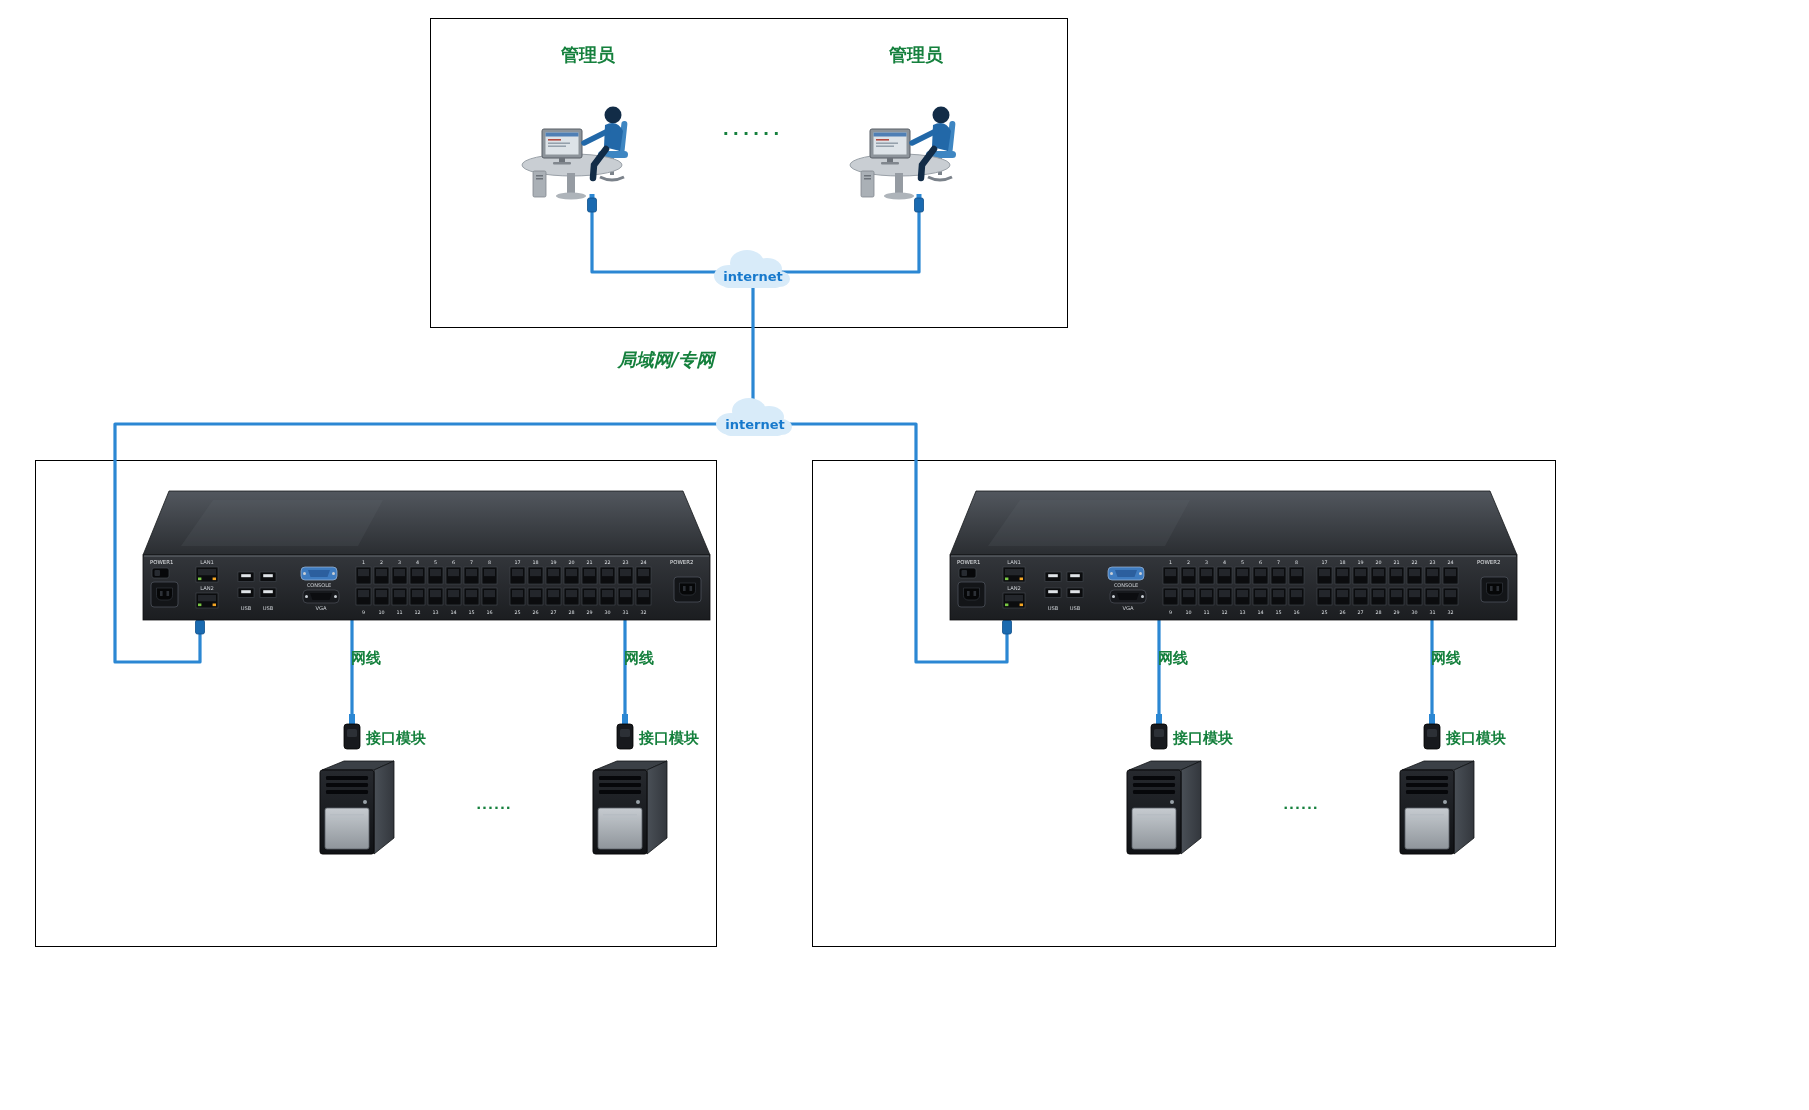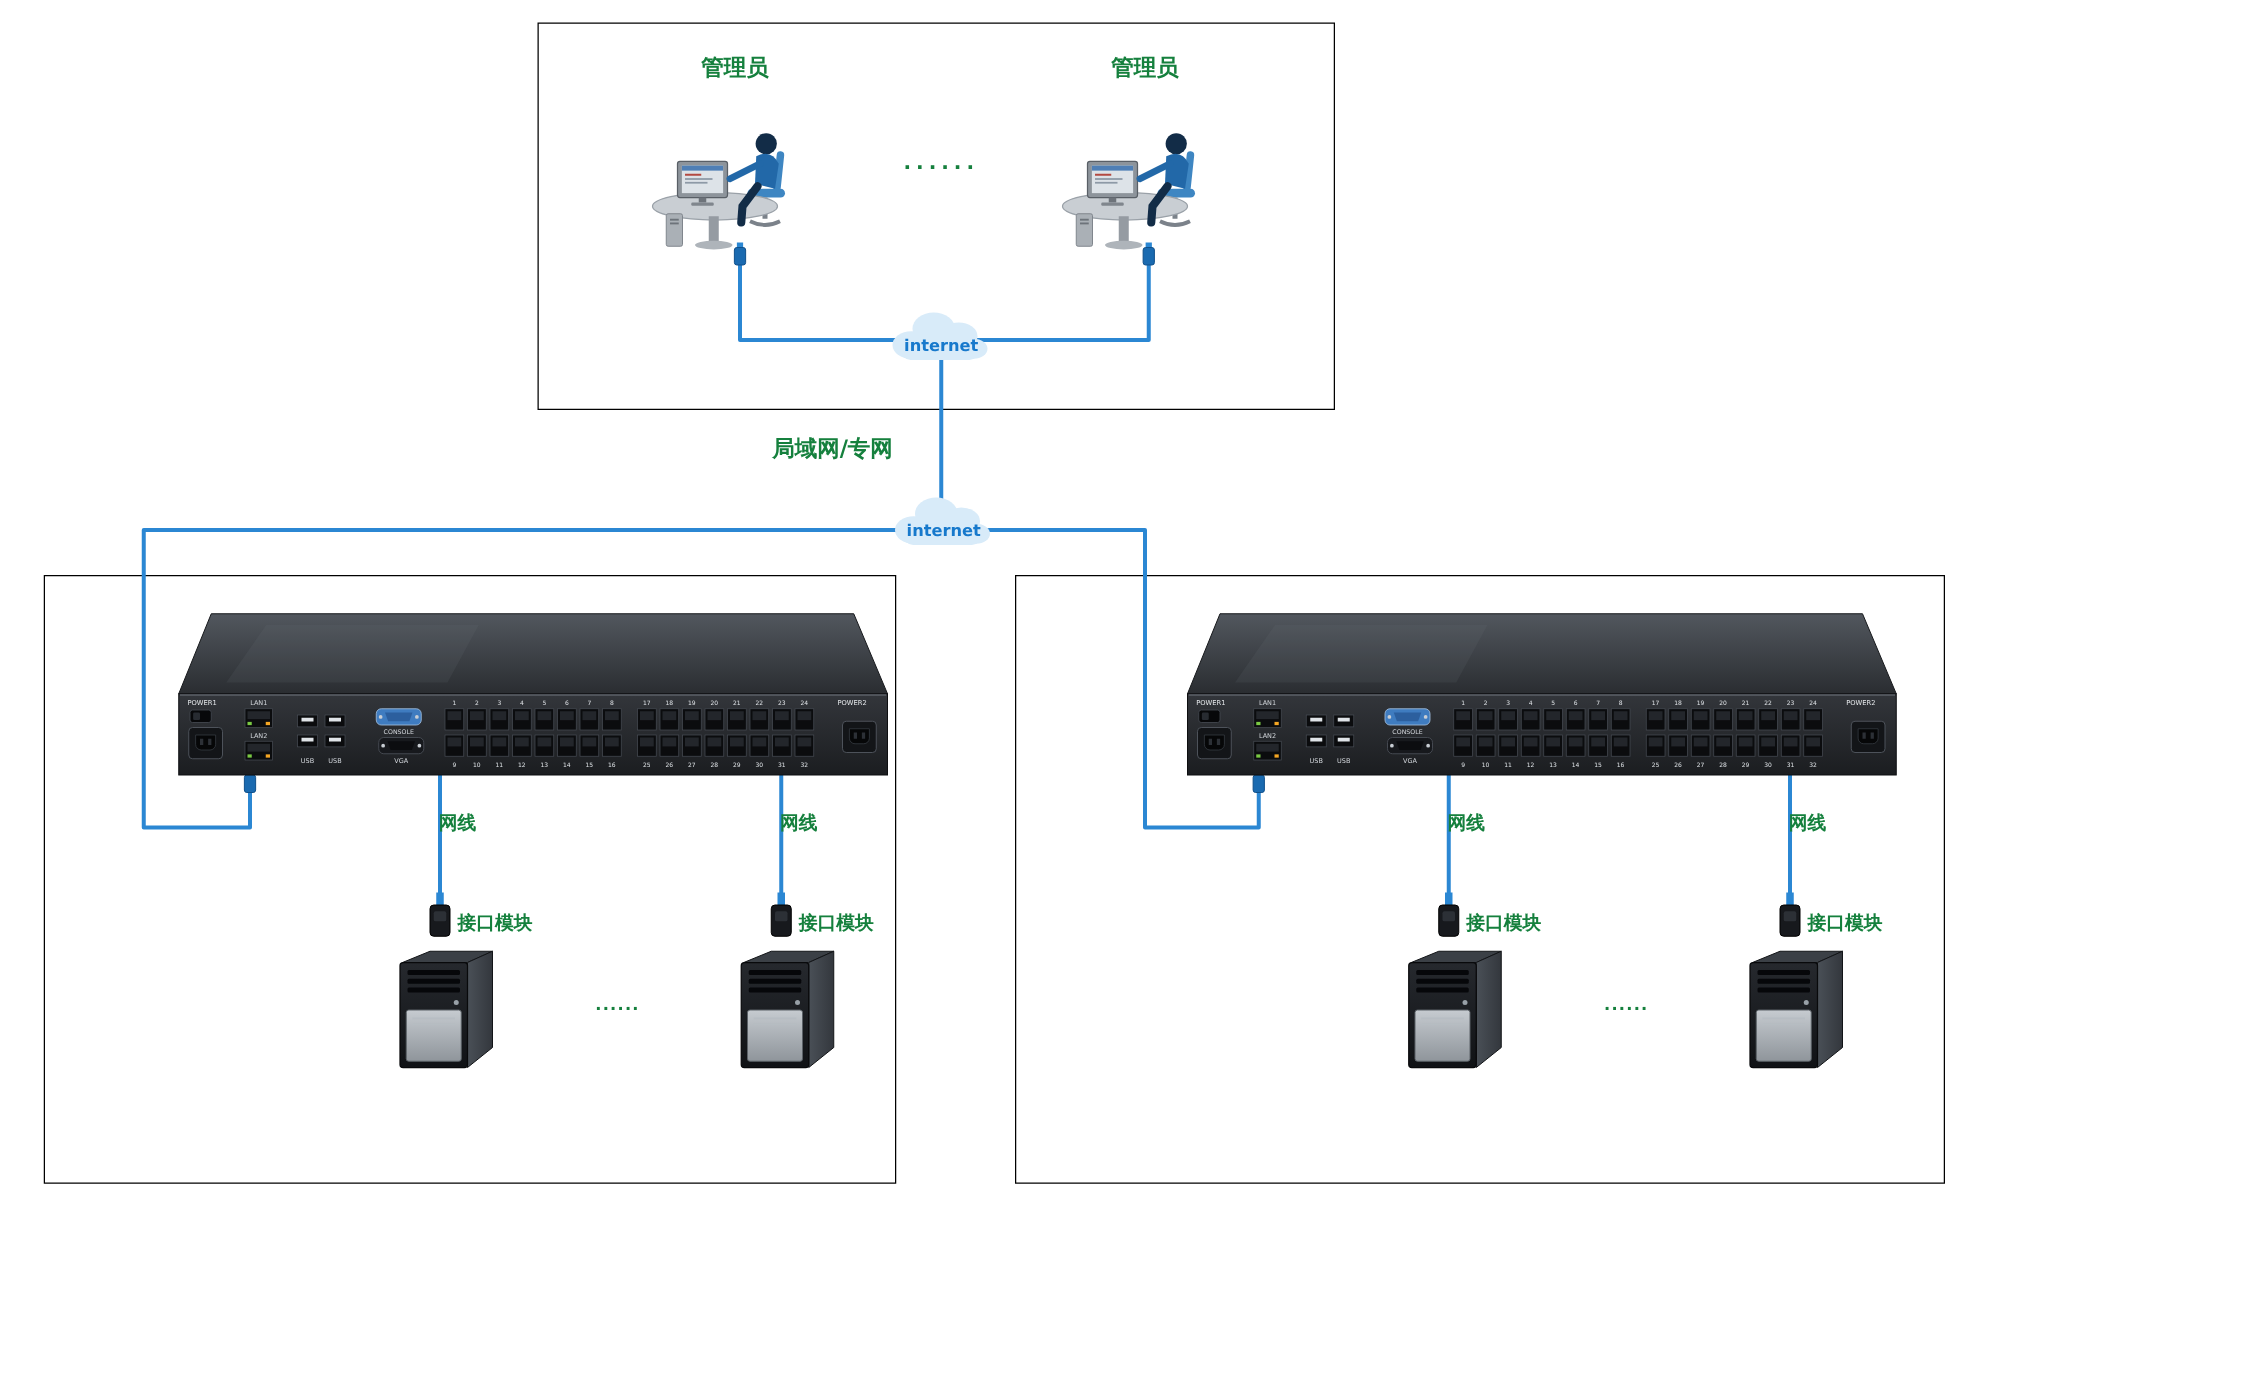--- a/index.html
+++ b/index.html
@@ -509,21 +509,21 @@
       <circle cx="47" cy="46" r="2" fill="#98a0a7"></circle>
       <rect x="7" y="52" width="44" height="41" rx="2" fill="url(#gSrvPanel)" stroke="#5b6167" stroke-width="0.8"></rect>
       <rect x="12" y="58" width="34" height="1.5" fill="#b6bcc2" opacity="0.9"></rect>
       <rect x="12" y="62.5" width="34" height="1.5" fill="#b6bcc2" opacity="0.9"></rect>
     </g>
     </svg>
 
   <div class="lbl serif" style="left:528px;top:44px;width:120px;text-align:center;font-size:18px;">管理员</div>
   <div class="lbl serif" style="left:856px;top:44px;width:120px;text-align:center;font-size:18px;">管理员</div>
   <div class="lbl sans" style="left:692px;top:120px;width:122px;text-align:center;font-size:16px;letter-spacing:4px;">......</div>
-  <div class="lbl serif" style="left:586px;top:349px;width:160px;text-align:center;font-size:18px;">局域网/专网</div>
+  <div class="lbl serif" style="left:586px;top:349px;width:160px;text-align:center;font-size:18px;font-style:italic;">局域网/专网</div>
 
   <div class="lbl sans" style="left:336px;top:649px;width:60px;text-align:center;font-size:15px;">网线</div>
   <div class="lbl sans" style="left:609px;top:649px;width:60px;text-align:center;font-size:15px;">网线</div>
   <div class="lbl sans" style="left:1143px;top:649px;width:60px;text-align:center;font-size:15px;">网线</div>
   <div class="lbl sans" style="left:1416px;top:649px;width:60px;text-align:center;font-size:15px;">网线</div>
 
   <div class="lbl serif" style="left:366px;top:729px;font-size:15px;">接口模块</div>
   <div class="lbl serif" style="left:639px;top:729px;font-size:15px;">接口模块</div>
   <div class="lbl serif" style="left:1173px;top:729px;font-size:15px;">接口模块</div>
   <div class="lbl serif" style="left:1446px;top:729px;font-size:15px;">接口模块</div>

